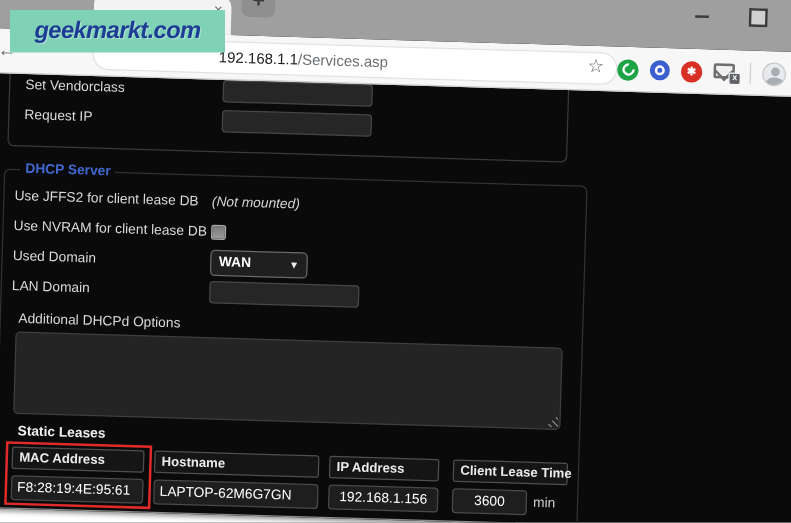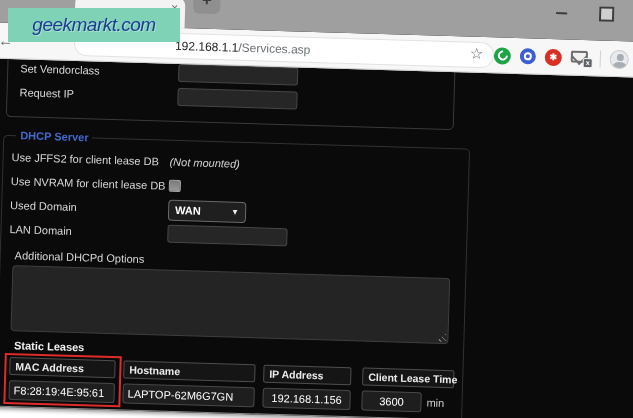--- a/index.html
+++ b/index.html
@@ -101,21 +101,21 @@
   .redbox{position:absolute;left:-5px;top:-4px;right:-6px;bottom:-4px;
     border:2px solid var(--highlight-red);pointer-events:none;}
   .btnrow{margin:12px 0 0 178px;display:flex;gap:7px;}
   .btn{background:linear-gradient(var(--button-top),var(--button-bottom));
     border:1px solid var(--button-border);border-radius:4px;color:#fff;font-weight:bold;
     font-size:11px;font-family:"Liberation Sans",sans-serif;padding:2px 9px;height:19px;line-height:13px;}
 
   
   .watermark{position:absolute;left:8px;top:8px;width:172px;height:34px;z-index:10;
     background:var(--watermark-bg);display:flex;align-items:center;justify-content:center;}
-  .watermark span{font-size:19px;font-weight:normal;font-style:italic;color:var(--watermark-text);
+  .watermark span{font-size:19px;font-weight:bold;font-style:italic;color:var(--watermark-text);
     letter-spacing:-0.5px;text-shadow:1px 1px 0 rgba(255,255,255,.35);}
 </style>
 </head>
 <body>
 
 <div class="window">
 
   <div class="tabstrip">
     <div class="tab">
       <span class="tab-close">×</span>

